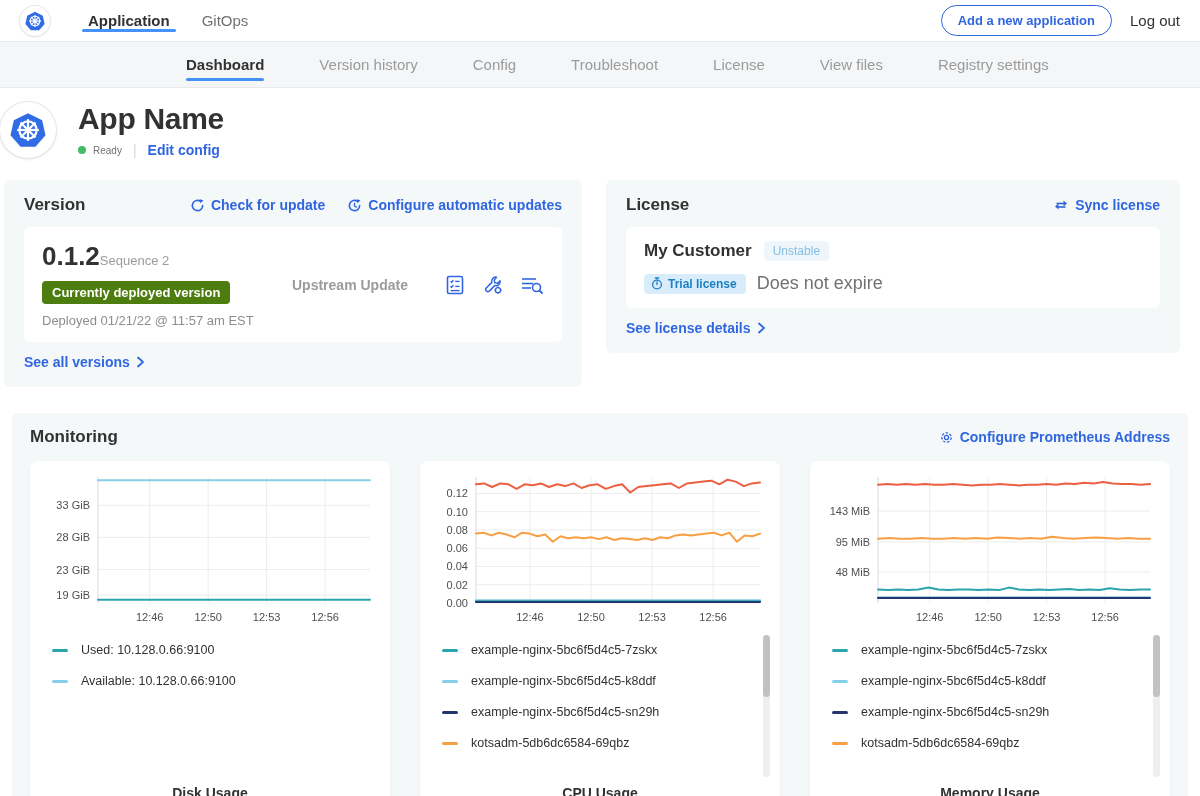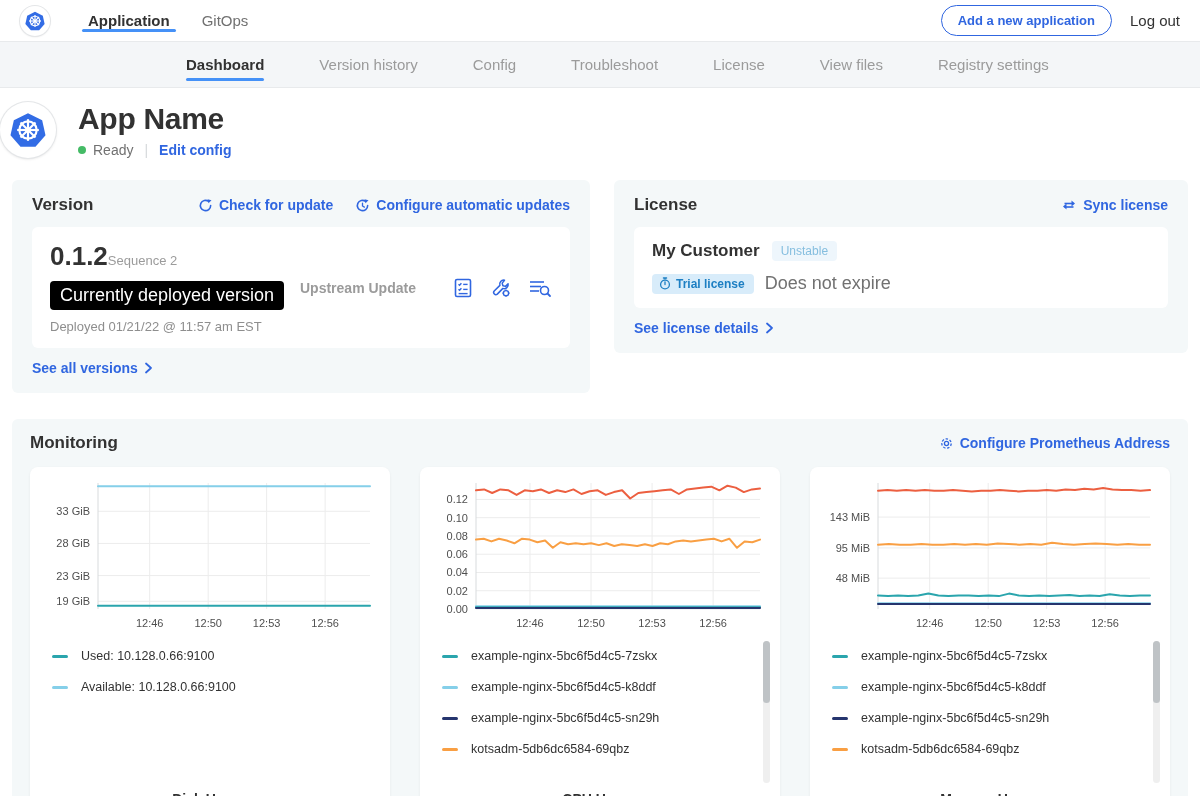--- a/index.html
+++ b/index.html
@@ -23,40 +23,40 @@
   .subnav-tab { display: flex; align-items: center; margin-right: 55px; font-size: 15px; color: #9b9b9b; cursor: pointer; position: relative; }
   .subnav-tab.active { color: #323232; font-weight: bold; }
   .subnav-tab.active::after { content:""; position:absolute; left: 0; right: 0; bottom: 6px; height: 3px; background: #4591f7; border-radius: 2px; }
 
   
   .app-header { display: flex; align-items: center; padding: 14px 0 16px; }
   .app-logo { width: 56px; height: 56px; border-radius: 50%; background: #fff; box-shadow: 0 0 0 1px #e4e6e8, 0 1px 3px rgba(0,0,0,.15); display: flex; align-items: center; justify-content: center; margin-right: 22px; }
   .app-title { font-size: 30px; font-weight: bold; letter-spacing: -.3px; color: #323232; }
   .app-status-row { display: flex; align-items: center; margin-top: 6px; }
   .status-dot { width: 8px; height: 8px; border-radius: 50%; background: #44bb66; margin-right: 7px; }
-  .status-text { font-size: 14px; color: #717171; }
+  .status-text { font-size: 10px; color: #717171; }
   .vdivider { color: #d5d9db; margin: 0 11px; font-size: 14px; }
   .link { color: #3066e0; font-weight: bold; font-size: 14px; cursor: pointer; text-decoration: none; display: inline-flex; align-items: center; gap: 6px; }
 
   
-  .cards-row { display: flex; gap: 24px; padding: 6px 12px 0; align-items: flex-start; }
+  .cards-row { display: flex; gap: 24px; padding: 6px 4px 0; align-items: flex-start; }
   .panel { background: #f4f8f9; border-radius: 6px; padding: 15px 20px 16px; }
   .panel-version { width: 578px; }
   .panel-license { width: 574px; }
   .panel-head { display: flex; align-items: center; justify-content: space-between; margin-bottom: 12px; }
   .panel-title { font-size: 17px; font-weight: bold; color: #323232; }
   .panel-actions { display: flex; align-items: center; gap: 22px; }
   .white-card { background: #fff; border-radius: 6px; padding: 14px 18px; }
 
   .version-body { display: flex; align-items: center; }
   .version-left { width: 250px; }
   .version-number-row { display: flex; align-items: baseline; }
   .version-number { font-size: 26px; font-weight: bold; color: #323232; }
   .version-seq { font-size: 13px; color: #9b9b9b; }
-  .badge-green { display: inline-block; margin-top: 9px; background: #000000; color: #fff; font-size: 18px; font-weight: normal; padding: 4px 10px; border-radius: 4px; }
+  .badge-green { display: inline-block; margin-top: 9px; background: #4d7c0f; color: #fff; font-size: 13px; font-weight: bold; padding: 4px 10px; border-radius: 4px; }
   .version-deployed { margin-top: 9px; font-size: 13px; color: #8e8e8e; }
   .version-source { flex: 1; font-size: 14px; font-weight: bold; color: #9b9b9b; }
   .version-icons { display: flex; align-items: center; gap: 16px; color: #3066e0; }
   .icon-btn { cursor: pointer; display: inline-flex; }
   .see-link { margin-top: 12px; display: inline-flex; }
 
   .license-name-row { display: flex; align-items: center; gap: 12px; }
   .license-name { font-size: 17px; font-weight: bold; color: #323232; }
   .badge-channel { background: #eef6fc; color: #85bedf; font-size: 12px; padding: 3px 9px; border-radius: 4px; }
   .license-type-row { display: flex; align-items: center; margin-top: 12px; }

